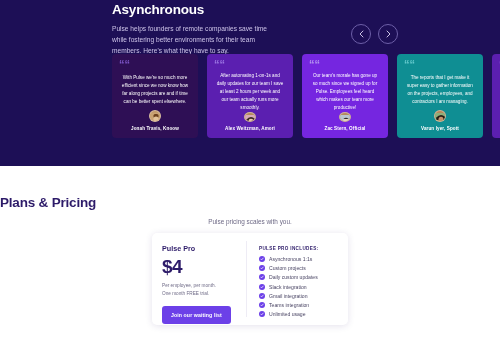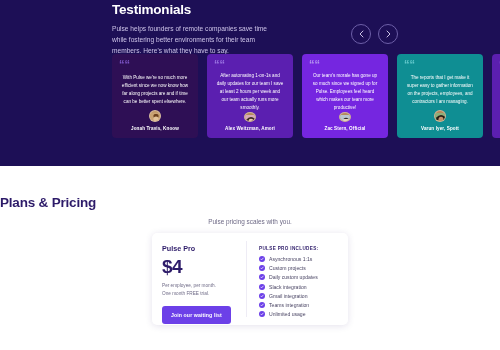--- a/index.html
+++ b/index.html
@@ -224,21 +224,21 @@
   }
 </style>
 </head>
 <body>
 
 <div class="page">
 
   <section class="testimonials">
 
     <div class="t-header">
-      <div class="t-title">Testimonials</div>
+      <div class="t-title">Asynchronous</div>
       <div class="t-sub">Pulse helps founders of remote companies save time while fostering better environments for their team members. Here's what they have to say.</div>
     </div>
 
     <div class="t-nav">
       <button class="nav-btn">
         <span>
           <svg width="5" height="8" viewBox="0 0 5 8">
               <path d="M4 1 L1 4 L4 7" fill="none" stroke="#ddd6f3" stroke-width="0.9" stroke-linecap="round" stroke-linejoin="round"></path>
             </svg>
         </span>

